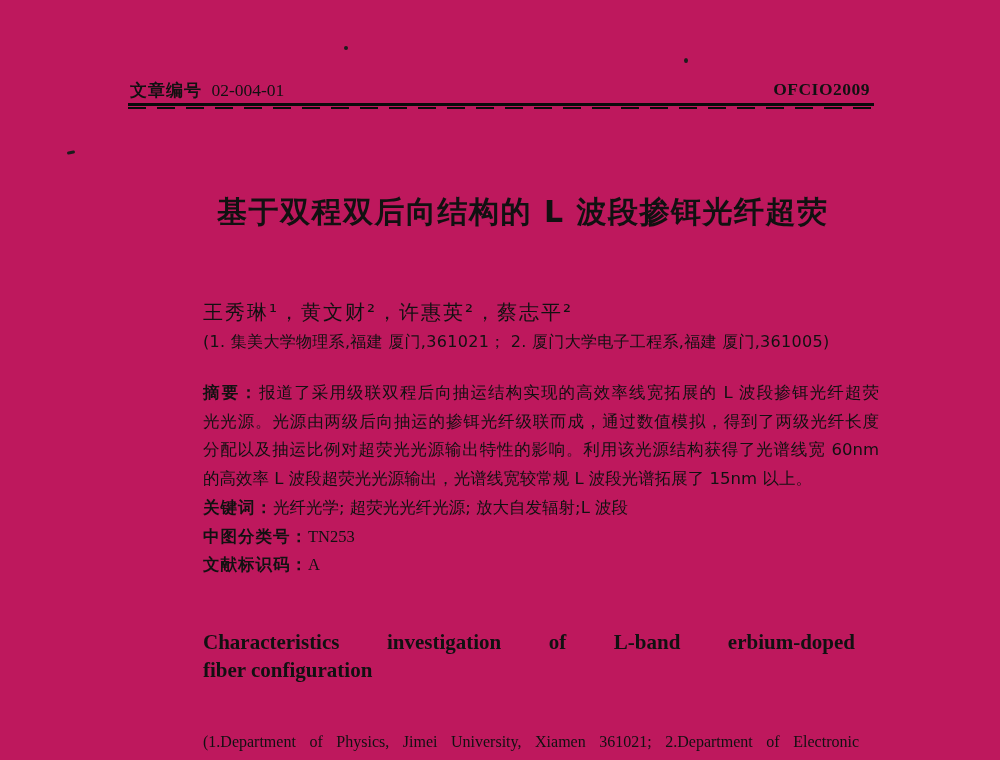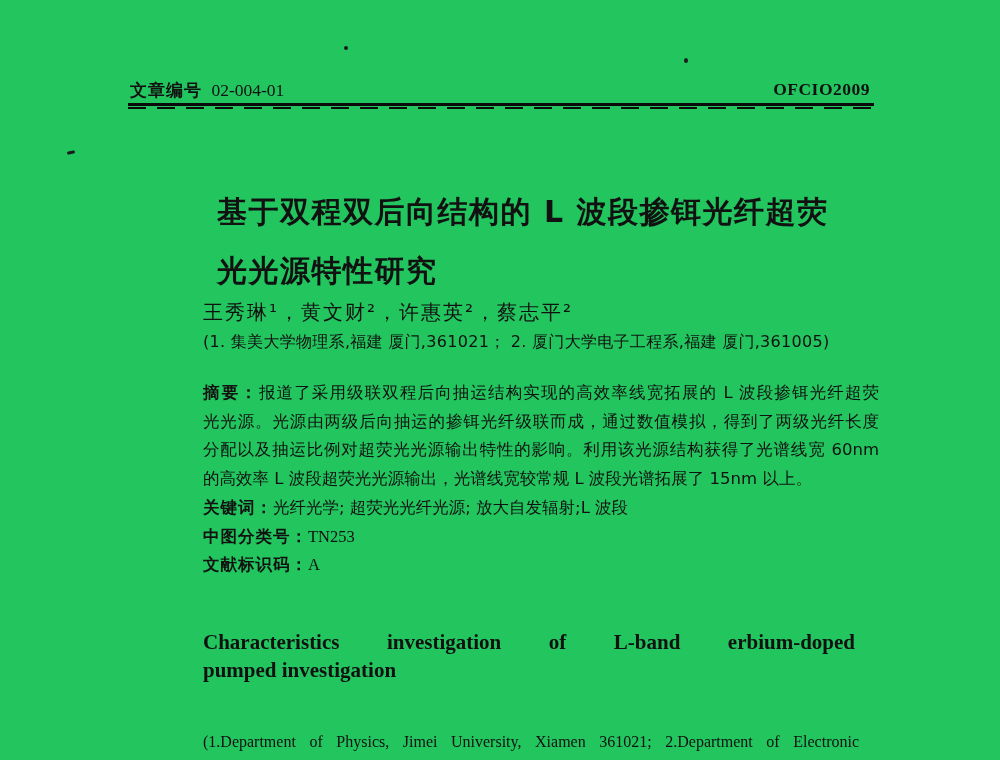--- a/index.html
+++ b/index.html
@@ -1,16 +1,16 @@
 <!DOCTYPE html>
 <html><head>
 <meta charset="utf-8">
 <style>
   html,body{margin:0;padding:0;background:#ffffff;}
-  .page{position:relative;width:1000px;height:760px;background:#22c55e;color:#111;overflow:hidden;
+  .page{position:relative;width:1000px;height:760px;background:#be185d;color:#111;overflow:hidden;
         font-family:"DejaVu Sans",sans-serif;}
 
   
   .hdr-left{position:absolute;left:130px;top:79px;font-size:17px;white-space:nowrap;}
   .hdr-label{font-weight:bold;letter-spacing:1px;}
   .hdr-val{font-family:"Liberation Serif",serif;font-size:17.5px;margin-left:4px;}
   .hdr-right{position:absolute;right:130px;top:79px;font-family:"Liberation Serif",serif;
              font-weight:bold;font-size:17.5px;letter-spacing:.5px;}
   .rule{position:absolute;left:128px;top:103px;width:746px;height:3px;background:#0b0b0b;}
   .rule:after{content:"";position:absolute;left:0;top:4px;width:100%;height:2px;
@@ -56,36 +56,35 @@
 
   <div class="hdr-left">
     <span class="hdr-label">文章编号</span>
     <span class="hdr-val">02-004-01</span>
   </div>
   <div class="hdr-right">OFCIO2009</div>
   <div class="rule"></div>
 
   <h1 class="title-cn">
     <span class="tl">基于双程双后向结构的 L 波段掺铒光纤超荧</span>
-    <span class="tl">光光源特性研究</span>
   </h1>
 
   <div class="authors-cn">王秀琳¹，黄文财²，许惠英²，蔡志平²</div>
   <div class="affil-cn">(1. 集美大学物理系,福建 厦门,361021； 2. 厦门大学电子工程系,福建 厦门,361005)</div>
 
   <div class="abstract">
     <div class="al just"><span class="lbl">摘要：</span><span>报道了采用级联双程后向抽运结构实现的高效率线宽拓展的 L 波段掺铒光纤超荧</span></div>
     <div class="al just">光光源。光源由两级后向抽运的掺铒光纤级联而成，通过数值模拟，得到了两级光纤长度</div>
     <div class="al just">分配以及抽运比例对超荧光光源输出特性的影响。利用该光源结构获得了光谱线宽 60nm</div>
     <div class="al">的高效率 L 波段超荧光光源输出，光谱线宽较常规 L 波段光谱拓展了 15nm 以上。</div>
     <div class="al"><span class="lbl">关键词：</span><span>光纤光学; 超荧光光纤光源; 放大自发辐射;L 波段</span></div>
     <div class="al"><span class="lbl">中图分类号：</span><span class="serif">TN253</span></div>
     <div class="al"><span class="lbl">文献标识码：</span><span class="serif">A</span></div>
   </div>
 
   <div class="title-en">
     <div class="etl just">Characteristics investigation of L-band erbium-doped</div>
-    <div class="etl">pumped investigation</div>
+    <div class="etl">fiber configuration</div>
   </div>
 
   <div class="affil-en just">(1.Department of Physics, Jimei University, Xiamen 361021; 2.Department of Electronic</div>
 
 </div>
 
 </body></html>

